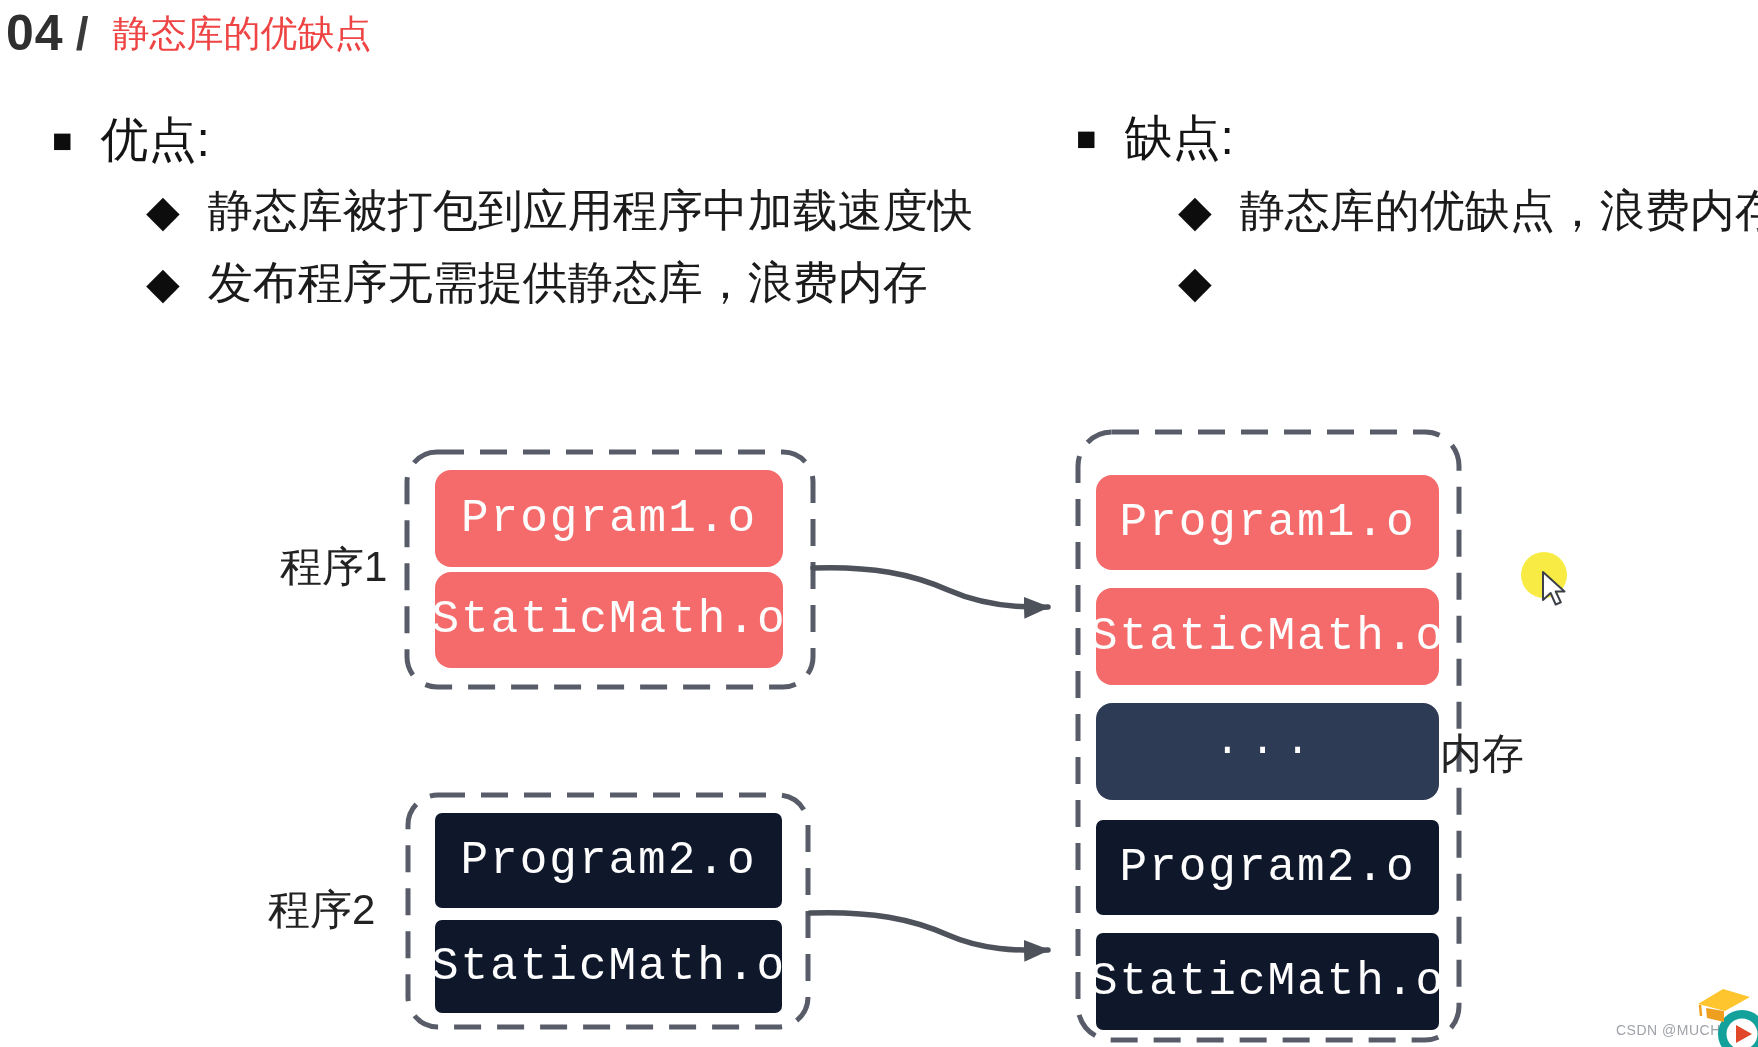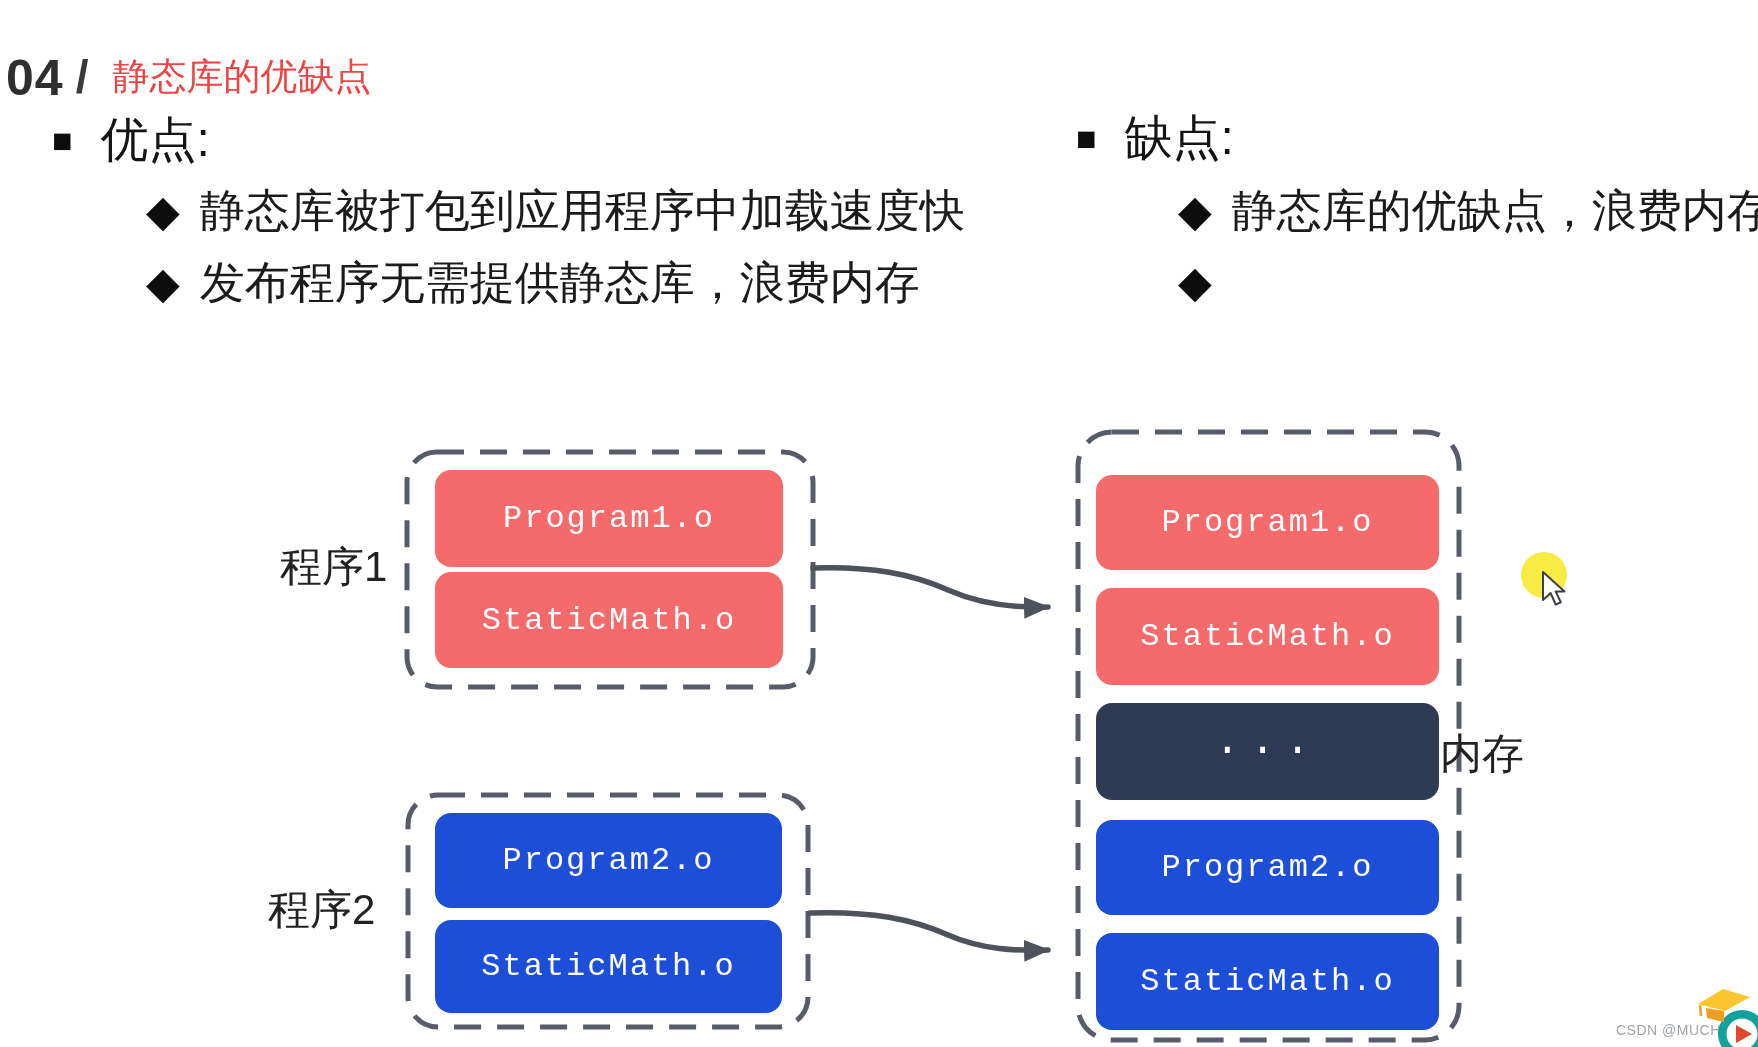--- a/index.html
+++ b/index.html
@@ -5,46 +5,46 @@
   html,body{margin:0;padding:0;background:#ffffff;}
   .stage{
     position:relative;
     width:1758px;height:1047px;
     background:#ffffff;
     overflow:hidden;
     font-family:"Liberation Sans", sans-serif;
     color:#1c1c1c;
   }
   
-  .slide-header{position:absolute;left:6px;top:8px;display:flex;align-items:flex-start;margin-top:45px;}
+  .slide-header{position:absolute;left:6px;top:8px;display:flex;align-items:flex-end;}
   .header-number{font-size:50px;font-weight:800;color:#2f2f2f;letter-spacing:1px;line-height:1;}
   .header-slash{font-size:46px;font-weight:800;color:#3a3a3a;margin-left:12px;line-height:1.05;}
   .header-title{font-size:37px;font-weight:500;color:#ef4444;margin-left:24px;line-height:1.3;}
   
   .row{position:absolute;display:flex;align-items:center;white-space:nowrap;}
   .sq-icon{font-size:34px;color:#0d0d0d;line-height:1;}
   .section-heading{font-size:48px;color:#141414;margin-left:28px;line-height:1;}
   .dm-icon{font-size:44px;color:#0d0d0d;line-height:1;}
-  .bullet-text{font-size:45px;color:#1b1b1b;margin-left:20px;line-height:1;}
+  .bullet-text{font-size:45px;color:#1b1b1b;margin-left:28px;line-height:1;}
   .pros-heading{left:52px;top:116px;}
   .pros-item-1{left:146px;top:188px;}
   .pros-item-2{left:146px;top:260px;}
   .cons-heading{left:1076px;top:114px;}
   .cons-item-1{left:1178px;top:188px;}
   .cons-item-2{left:1178px;top:260px;}
   
   .svg-overlay{position:absolute;left:0;top:0;pointer-events:none;}
   .module{
     position:absolute;border-radius:16px;
     display:flex;align-items:center;justify-content:center;
     font-family:"Liberation Mono","DejaVu Sans Mono",monospace;
-    font-size:32px;color:#fdfdfd;letter-spacing:2px;
+    font-size:46px;color:#fdfdfd;letter-spacing:2px;
   }
   .module.red{background:#f56a6a;}
-  .module.blue{background:#1d4ed8;}
+  .module.blue{background:#0f172a;border-radius:7px;}
   .module.dark{background:#2e3b54;}
   .module.dots{font-size:42px;letter-spacing:10px;}
   .module.dots span{transform:translateY(-10px);}
   .diagram-label{position:absolute;font-size:42px;color:#222222;line-height:1;white-space:nowrap;}
   .label-program1{left:280px;top:546px;}
   .label-program2{left:268px;top:889px;}
   .label-memory{left:1440px;top:733px;}
   
   .watermark-text{
     position:absolute;left:1616px;top:1022px;

